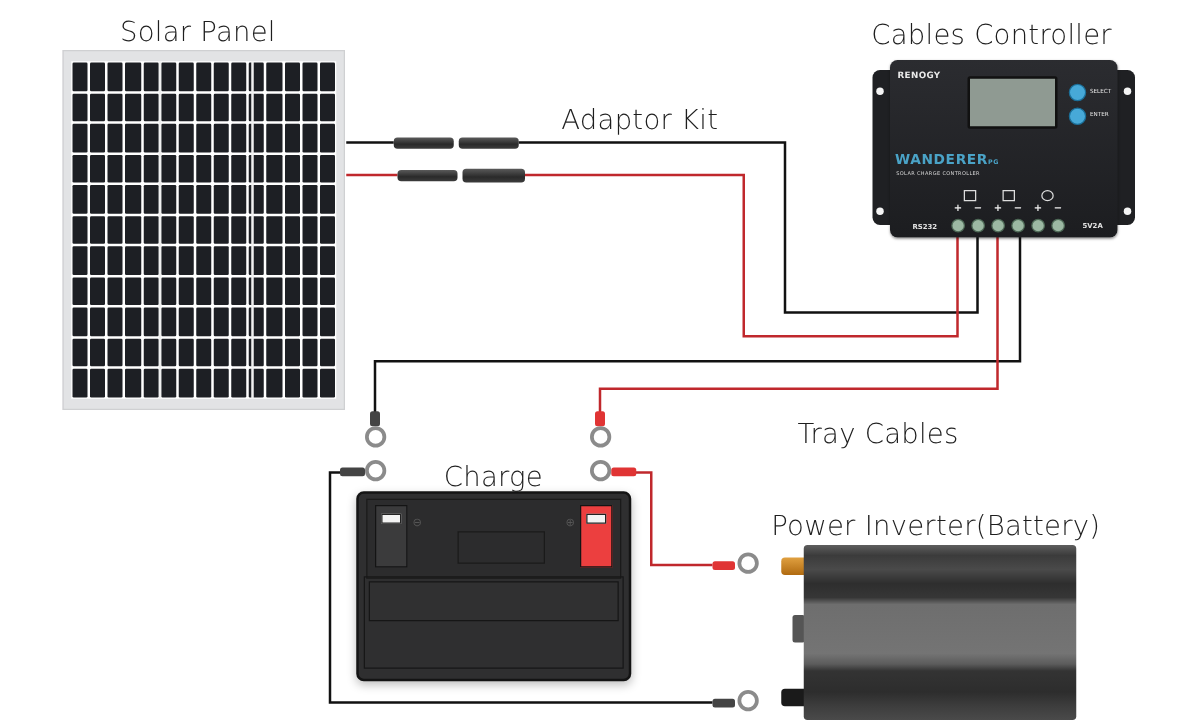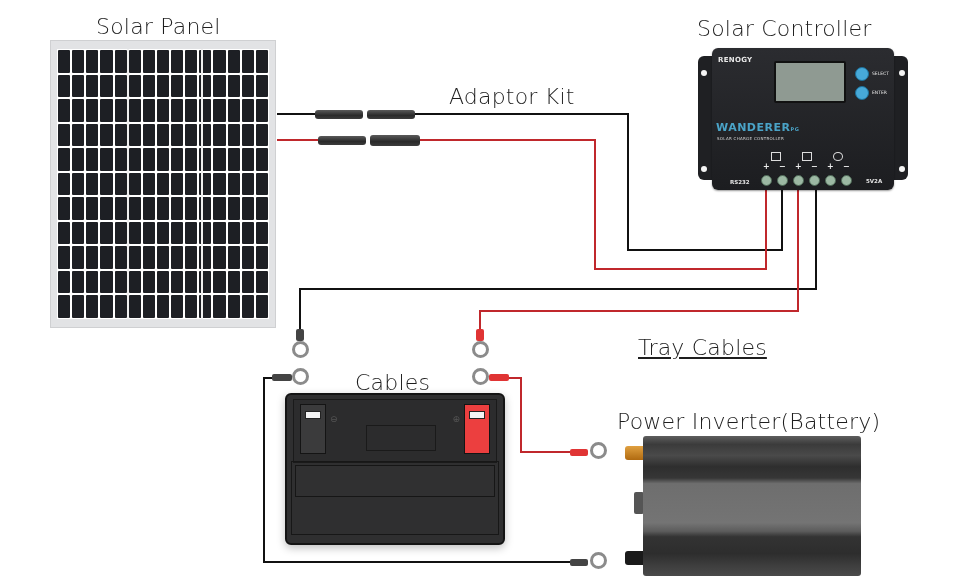--- a/index.html
+++ b/index.html
@@ -70,23 +70,23 @@
     <polyline points="480,333 480,311 798,311 798,188" stroke="#c0282c" stroke-width="2"></polyline>
 
     <polyline points="508,378 521,378 521,452 570,452" stroke="#c0282c" stroke-width="2"></polyline>
 
     <polyline points="275,378 264,378 264,562 570,562" stroke="#111" stroke-width="2"></polyline>
   </g>
 </svg>
 
 <div class="label" style="left:96px; top:2px;">Solar Panel</div>
 <div class="label" style="left:449px; top:72px;">Adaptor Kit</div>
-<div class="label" style="left:697px; top:4px;">Solar Controller</div>
-<div class="label" style="left:638px; top:323px;text-decoration:underline;">Tray Cables</div>
-<div class="label" style="left:355px; top:358px;">Cables</div>
+<div class="label" style="left:697px; top:4px;">Cables Controller</div>
+<div class="label" style="left:638px; top:323px;">Tray Cables</div>
+<div class="label" style="left:355px; top:358px;">Charge</div>
 <div class="label" style="left:617px; top:397px;">Power Inverter(Battery)</div>
 
 <div class="panel">
   <div class="panel-grid" id="panel-grid">
       <div class="cell"></div>
       <div class="cell"></div>
       <div class="cell"></div>
       <div class="cell"></div>
       <div class="cell"></div>
       <div class="cell"></div>

